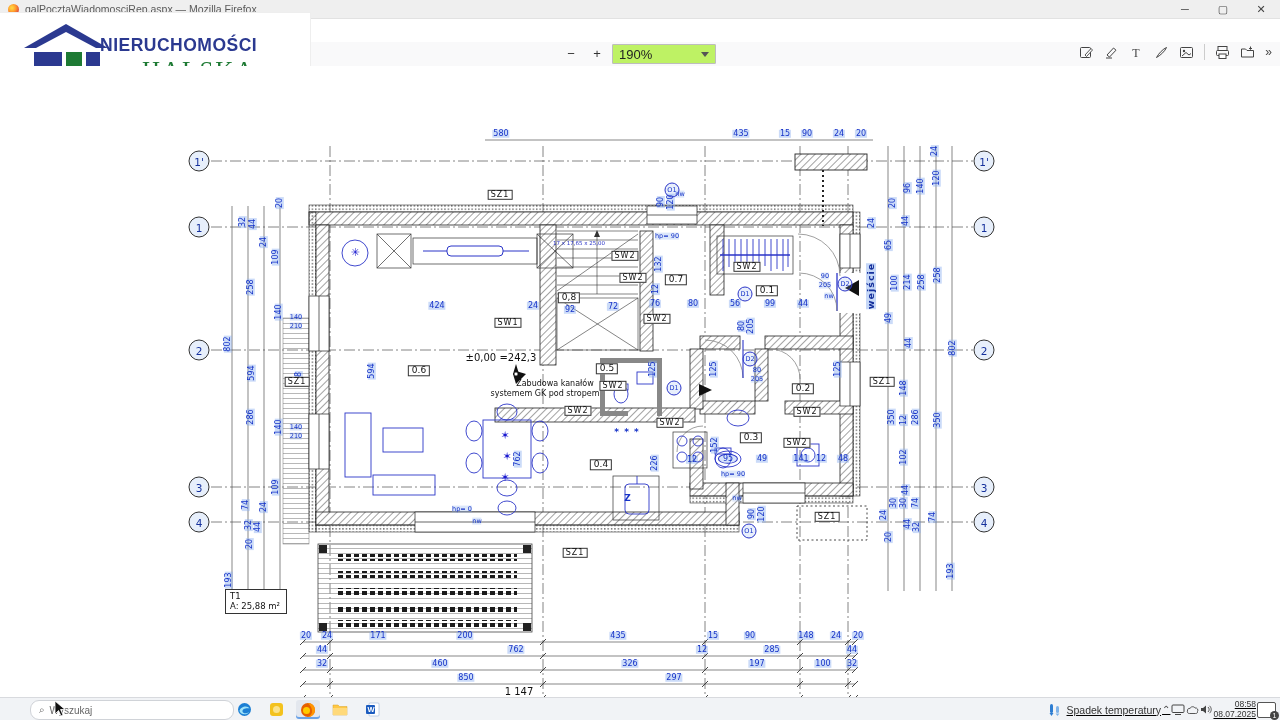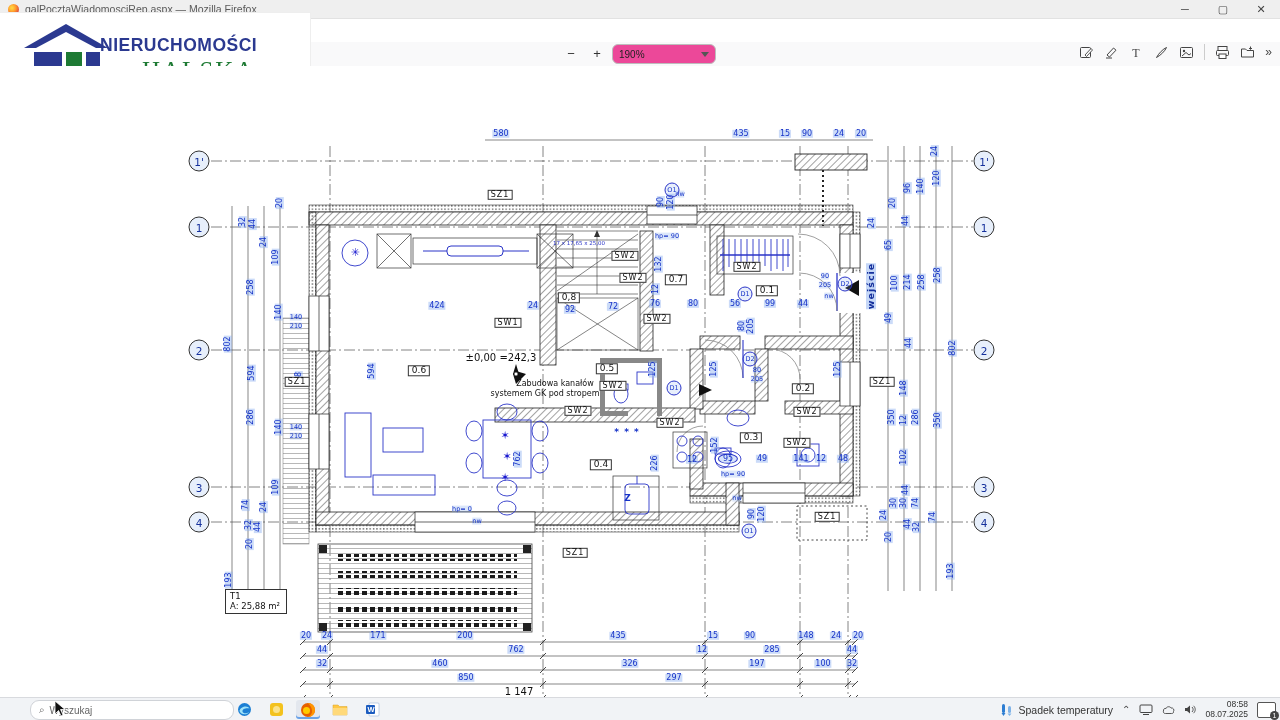--- a/index.html
+++ b/index.html
@@ -12,21 +12,21 @@
   .fxlogo{width:11px;height:11px;border-radius:50%;margin-left:8px;background:radial-gradient(circle at 35% 35%,#ffcf3e 10%,#ff9a2e 40%,#e04a3a 75%,#b5302e);}
   #wctrl{position:absolute;right:0;top:0;height:18px;display:flex;align-items:center;gap:0;}
   #wctrl span{width:38px;text-align:center;font-size:11px;color:#444;cursor:default;}
   #urlbar{position:absolute;left:0;top:18px;width:1280px;height:24px;background:#f2f2f2;border-bottom:1px solid #e0e0e0;}
   #urltext{position:absolute;left:368px;top:5px;font-size:11px;color:#737373;}
   #star{position:absolute;right:34px;top:4px;font-size:13px;color:#555;}
   #burger{position:absolute;right:8px;top:3px;font-size:15px;color:#444;}
   #pdfbar{position:absolute;left:0;top:42px;width:1280px;height:24px;background:#f9f9fa;border-bottom:1px solid #cfcfcf;}
   #zoomctrls{position:absolute;left:560px;top:2px;display:flex;align-items:center;gap:4px;}
   #zoomctrls .zbtn{width:22px;height:18px;text-align:center;line-height:18px;font-size:13px;color:#333;}
-  #zoomsel{width:90px;height:18px;background:#ec4899;border:1px solid #bdbdbd;border-radius:6px;font-size:10px;color:#222;display:flex;align-items:center;justify-content:space-between;padding:0 6px;}
+  #zoomsel{width:90px;height:18px;background:#bef264;border:1px solid #bdbdbd;border-radius:1px;font-size:13px;color:#222;display:flex;align-items:center;justify-content:space-between;padding:0 6px;}
   #zoomsel .car{width:0;height:0;border-left:4px solid transparent;border-right:4px solid transparent;border-top:5px solid #555;}
   #pdficons{position:absolute;right:8px;top:2px;display:flex;align-items:center;gap:10px;}
   #pdficons svg{display:block;}
   .vdiv{width:1px;height:16px;background:#ccc;}
 
   
   #logocard{position:absolute;left:0;top:13px;width:310px;height:82px;background:#fff;box-shadow:0 0 0 1px #eee;}
   #logotxt1{position:absolute;left:100px;top:22px;font-size:17.5px;font-weight:bold;color:#2b3990;letter-spacing:.5px;}
   #logotxt2{position:absolute;left:142px;top:44px;font-size:25px;color:#1e7a34;font-family:"Liberation Serif",serif;letter-spacing:2px;}
 
@@ -59,21 +59,21 @@
   #pgchev{position:absolute;left:4px;top:640px;font-size:9px;color:#777;}
 
   
   #taskbar{position:absolute;left:0;top:697px;width:1280px;height:23px;background:#f1f3f6;border-top:1px solid #d8dade;}
   #tsearch{position:absolute;left:30px;top:2px;width:186px;height:18px;background:#fff;border:1px solid #d0d3d8;border-radius:9px;display:flex;align-items:center;gap:5px;padding:0 8px;}
   #tsearch .mag{font-size:10px;color:#666;}
   #tsearch .ph{font-size:10px;color:#666;}
   #cursor{position:absolute;left:22px;top:-2px;}
   .tico{position:absolute;top:2px;width:24px;height:19px;display:flex;align-items:center;justify-content:center;border-radius:3px;}
   .tico.active{background:#e3e7ee;box-shadow:inset 0 -2px 0 #6aa2e8;}
-  #tright{position:absolute;right:4px;top:0;height:23px;display:flex;align-items:center;gap:9px;}
+  #tright{position:absolute;right:4px;top:0;height:23px;display:flex;align-items:center;gap:1px;text-decoration:underline;}
   #weather{display:flex;align-items:center;gap:6px;}
   #weather .wtxt{font-size:10.5px;color:#333;}
   .trayglyph{font-size:10px;color:#444;}
   #clock{text-align:right;font-size:8.5px;color:#333;line-height:1.15;}
   #notif{position:relative;width:17px;height:14px;border:1px solid #555;border-radius:2px;background:#fff;}
   #notif .bdg{position:absolute;right:-4px;bottom:-3px;background:#444;color:#fff;font-size:7px;border-radius:50%;width:9px;height:9px;line-height:9px;text-align:center;}
 </style>
 </head>
 <body>
 

